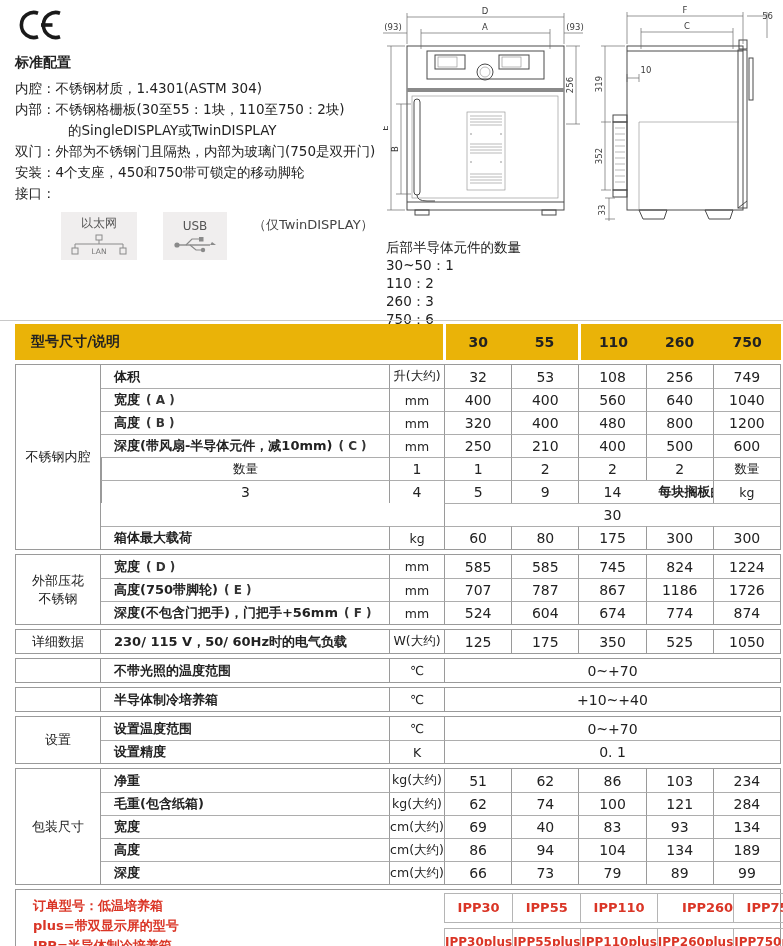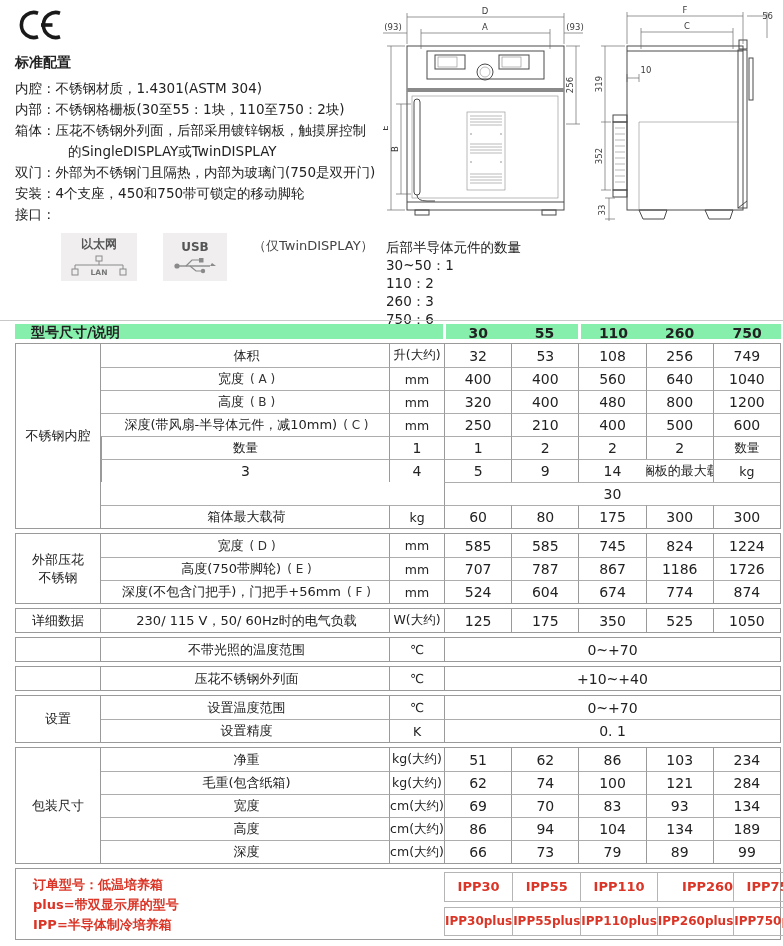--- a/index.html
+++ b/index.html
@@ -13,57 +13,57 @@
   .intro { position:absolute; left:15px; top:8px; width:372px; }
   .ce-mark { margin:0 0 8px 2px; }
   .intro-title { font-size:14px; font-weight:bold; margin-bottom:6px; }
   .intro-line { display:flex; font-size:13.5px; line-height:21px; font-weight:500; }
   .intro-line.cont { padding-left:53px; }
   .intro-label { white-space:nowrap; flex:0 0 auto; }
   .intro-text { white-space:nowrap; }
 
   .ifaces { display:flex; align-items:flex-start; gap:26px; margin:8px 0 0 46px; }
   .iface-box { background:#f0eeee; width:76px; height:48px; display:flex; flex-direction:column;
-               align-items:center; justify-content:center; gap:2px;font-weight:bold; }
+               align-items:center; justify-content:center; gap:2px; }
   .iface-box.usb { width:64px; }
   .iface-label { font-size:12px; color:#555; }
   .iface-note { font-size:13px; color:#444; font-weight:500; margin-top:4px; }
 
   
   .drawing { position:absolute; left:383px; top:4px; }
   .drawing .ln   { stroke:#4a4a4a; stroke-width:1; fill:none; }
   .drawing .thin { stroke:#8a8a8a; stroke-width:0.6; fill:none; }
   .drawing .dim  { stroke:#6a6a6a; stroke-width:0.7; fill:none; }
   .drawing text  { font-size:8.5px; fill:#3a3a3a; font-family:"DejaVu Sans",sans-serif; }
 
   .diagram-notes { position:absolute; left:386px; top:238px; font-size:13.5px; line-height:18px; font-weight:500; }
   .diagram-notes .note-title { font-weight:normal; }
 
   
   .table-area { position:absolute; left:0; top:320px; width:783px; }
   .top-rule { width:783px; height:1px; background:#c8c8c8; }
   .model-header {
-    margin:3px 0 4px 15px; width:766px; height:15px;
+    margin:3px 0 4px 15px; width:766px; height:36px;
     display:grid; grid-template-columns:428px repeat(5,1fr);
-    background:#86efac; align-items:center;
+    background:#eab308; align-items:center;
   }
   .model-header .mh-label { font-size:14px; font-weight:bold; padding-left:16px; }
   .model-header .mh-col { font-size:14px; font-weight:bold; text-align:center; height:100%;
                           display:flex; align-items:center; justify-content:center; }
   .model-header .mh-col.sep { border-left:3px solid #ffffff; }
 
   .sections { margin-left:15px; width:766px; }
   .section-box {
     display:grid; grid-template-columns:85px 288px 55px repeat(5,1fr);
     border:1px solid #9a9a9a; background:#fff; margin-bottom:4px; box-sizing:border-box;
   }
   .cell { display:flex; align-items:center; font-size:13px; color:#222; overflow:hidden; }
   .group-cell { justify-content:center; text-align:center; white-space:pre-line;
                 border-right:1px solid #9a9a9a; font-weight:500; }
-  .desc-cell { justify-content:center; padding:0 10px 0 13px; white-space:nowrap; font-weight:400; }
+  .desc-cell { justify-content:flex-start; padding:0 10px 0 13px; white-space:nowrap; font-weight:700; }
   .desc-cell .dim-label { font-size:12px; color:#333; padding-left:6px; }
   .unit-cell { border-left:1px solid #9a9a9a; justify-content:center; font-size:12.5px; font-weight:500; }
   .val-cell  { border-left:1px solid #9a9a9a; justify-content:center; font-size:14px; }
   .bt { border-top:1px solid #adadad; }
 
   
   .order-box {
     margin-left:15px; width:766px; height:72px; border:1px solid #9a9a9a; box-sizing:border-box;
     display:grid; grid-template-columns:427px repeat(5,1fr); grid-template-rows:1fr 1fr;
     row-gap:5px; padding:3px 1px; background:#fff;
@@ -88,24 +88,20 @@
     </svg>
     <div class="intro-title">标准配置</div>
     <div>
         <div class="intro-line">
           <span class="intro-label">内腔：</span>
           <span class="intro-text">不锈钢材质，1.4301(ASTM 304)</span>
         </div>
         <div class="intro-line">
           <span class="intro-label">内部：</span>
           <span class="intro-text">不锈钢格栅板(30至55：1块，110至750：2块)</span>
-        </div>
-        <div class="intro-line">
-          <span class="intro-label">箱体：</span>
-          <span class="intro-text">压花不锈钢外列面，后部采用镀锌钢板，触摸屏控制</span>
         </div>
         <div class="intro-line cont">
           <span class="intro-label"></span>
           <span class="intro-text">的SingleDISPLAY或TwinDISPLAY</span>
         </div>
         <div class="intro-line">
           <span class="intro-label">双门：</span>
           <span class="intro-text">外部为不锈钢门且隔热，内部为玻璃门(750是双开门)</span>
         </div>
         <div class="intro-line">
@@ -410,21 +406,21 @@
           <div class="cell group-cell" style="grid-row: 1 / span 1;"></div>
           <div class="cell desc-cell">
             <span>不带光照的温度范围</span>
           </div>
           <div class="cell unit-cell">℃</div>
           <div class="cell val-cell" style="grid-column: 4 / span 5;">0~+70</div>
         </div>
         <div class="section-box" style="grid-template-rows: repeat(1, 23px);">
           <div class="cell group-cell" style="grid-row: 1 / span 1;"></div>
           <div class="cell desc-cell">
-            <span>压花不锈钢外列面</span>
+            <span>半导体制冷培养箱</span>
           </div>
           <div class="cell unit-cell">℃</div>
           <div class="cell val-cell" style="grid-column: 4 / span 5;">+10~+40</div>
         </div>
         <div class="section-box" style="grid-template-rows: repeat(2, 23px);">
           <div class="cell group-cell" style="grid-row: 1 / span 2;">设置</div>
           <div class="cell desc-cell">
             <span>设置温度范围</span>
           </div>
           <div class="cell unit-cell">℃</div>
@@ -453,21 +449,21 @@
           <div class="cell val-cell bt">62</div>
           <div class="cell val-cell bt">74</div>
           <div class="cell val-cell bt">100</div>
           <div class="cell val-cell bt">121</div>
           <div class="cell val-cell bt">284</div>
           <div class="cell desc-cell bt">
             <span>宽度</span>
           </div>
           <div class="cell unit-cell bt">cm(大约)</div>
           <div class="cell val-cell bt">69</div>
-          <div class="cell val-cell bt">70</div>
+          <div class="cell val-cell bt">40</div>
           <div class="cell val-cell bt">83</div>
           <div class="cell val-cell bt">93</div>
           <div class="cell val-cell bt">134</div>
           <div class="cell desc-cell bt">
             <span>高度</span>
           </div>
           <div class="cell unit-cell bt">cm(大约)</div>
           <div class="cell val-cell bt">86</div>
           <div class="cell val-cell bt">94</div>
           <div class="cell val-cell bt">104</div>

